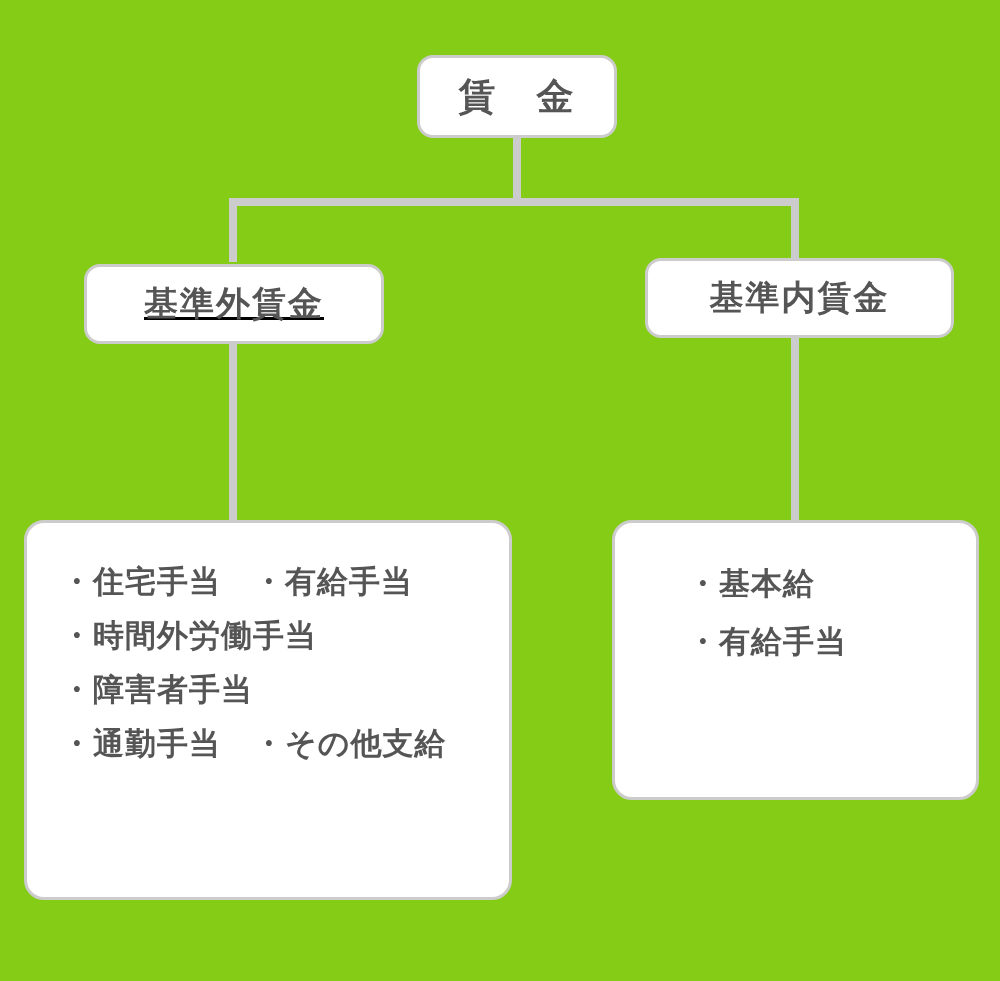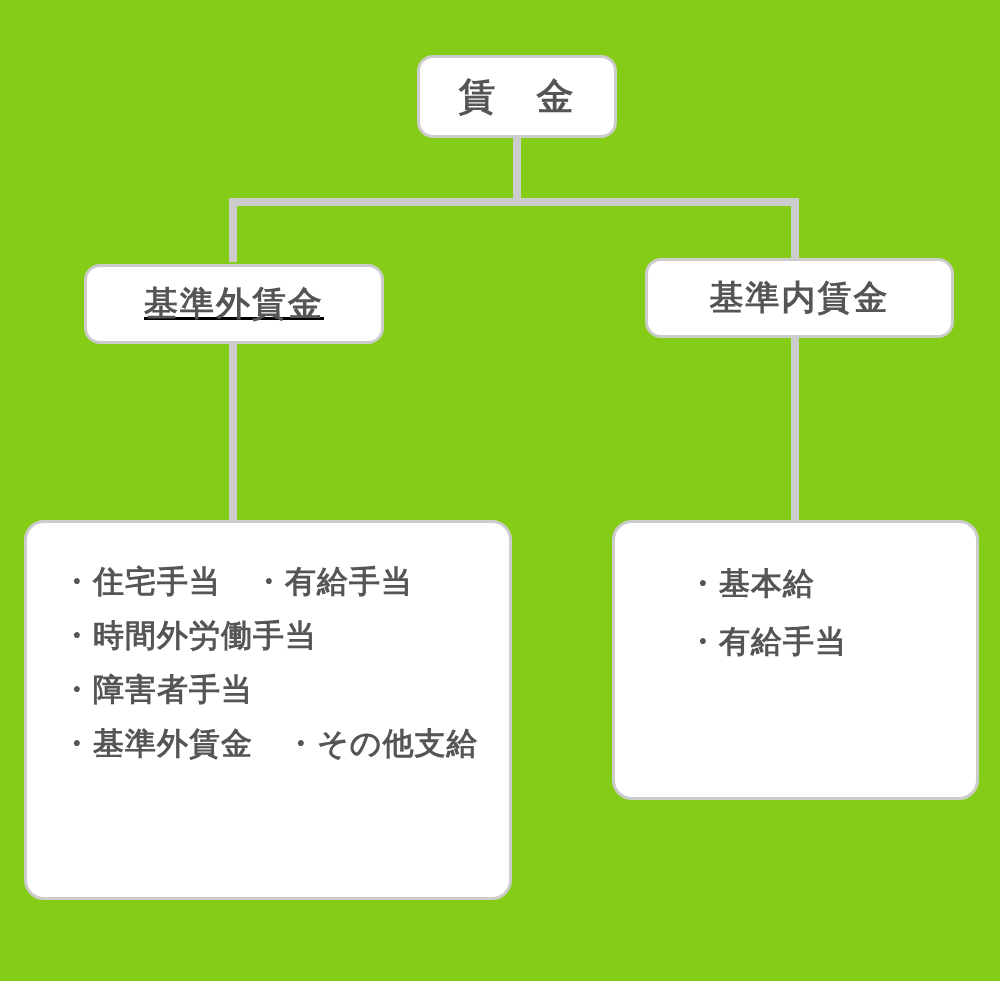--- a/index.html
+++ b/index.html
@@ -86,21 +86,21 @@
 
   <div class="node-box" style="left:645px; top:258px; width:309px; height:80px;">
     <span class="node-label branch-label">基準内賃金</span>
   </div>
 
   <div class="detail-box" style="left:24px; top:520px; width:488px; height:380px;">
     <ul class="detail-list left-list">
       <li class="detail-item">・住宅手当　・有給手当</li>
       <li class="detail-item">・時間外労働手当</li>
       <li class="detail-item">・障害者手当</li>
-      <li class="detail-item">・基準外賃金　・その他支給</li>
+      <li class="detail-item">・通勤手当　・その他支給</li>
     </ul>
   </div>
 
   <div class="detail-box" style="left:612px; top:520px; width:367px; height:280px;">
     <ul class="detail-list right-list">
       <li class="detail-item">・基本給</li>
       <li class="detail-item">・有給手当</li>
     </ul>
   </div>
 

